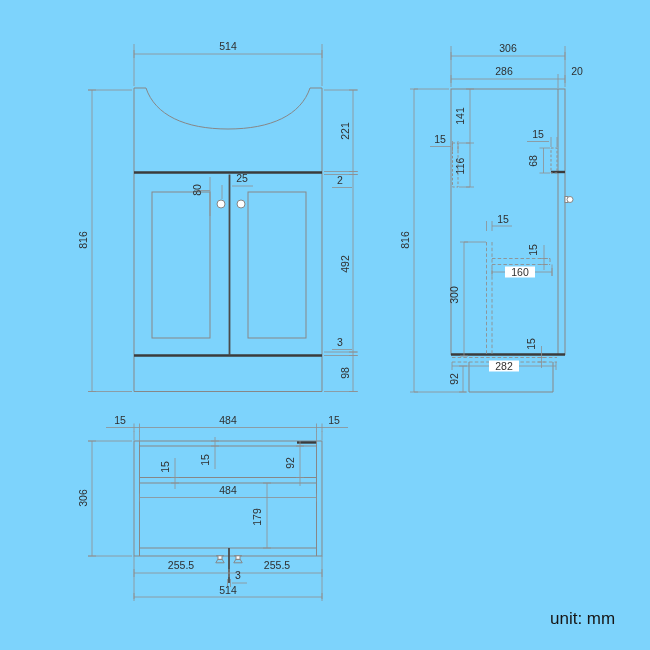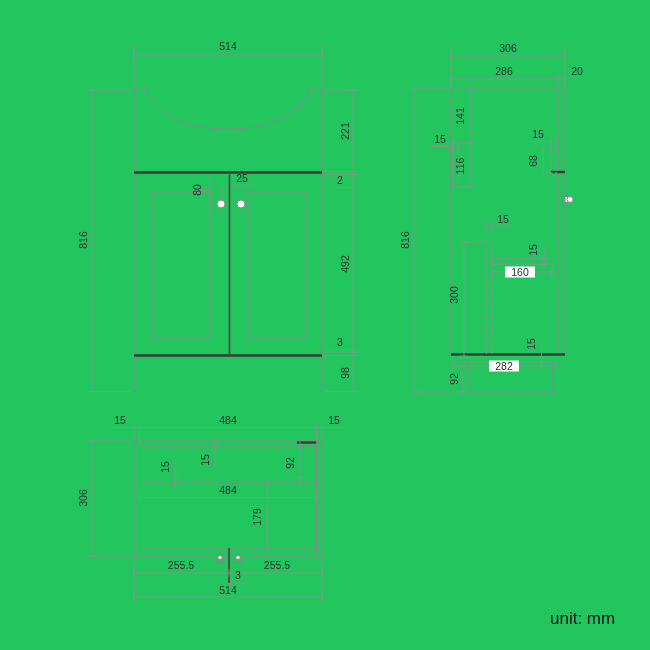--- a/index.html
+++ b/index.html
@@ -1,16 +1,16 @@
 <!DOCTYPE html>
 <html><head>
 <meta charset="utf-8">
 <style>
   html,body{margin:0;padding:0;background:#ffffff;}
-  .stage{position:relative;width:650px;height:650px;background:#22c55e;overflow:hidden;}
+  .stage{position:relative;width:650px;height:650px;background:#7dd3fc;overflow:hidden;}
   svg{position:absolute;left:0;top:0;}
   .o  {stroke:#878787;stroke-width:1;fill:none;}
   .d  {stroke:#8f8f8f;stroke-width:.8;fill:none;}
   .k  {stroke:#3b3b3b;stroke-width:2.4;fill:none;}
   .k2 {stroke:#4a4a4a;stroke-width:1.8;fill:none;}
   .h  {stroke:#8f8f8f;stroke-width:.9;stroke-dasharray:3.5 2.2;fill:none;}
   .hh {stroke:#8f8f8f;stroke-width:1;stroke-dasharray:2.6 1.8;fill:none;}
   text{font-family:"Liberation Sans",sans-serif;font-size:10.5px;fill:#2f2f2f;}
   .big{font-size:17px;fill:#161616;}
   .wbg{fill:#ffffff;stroke:none;}

